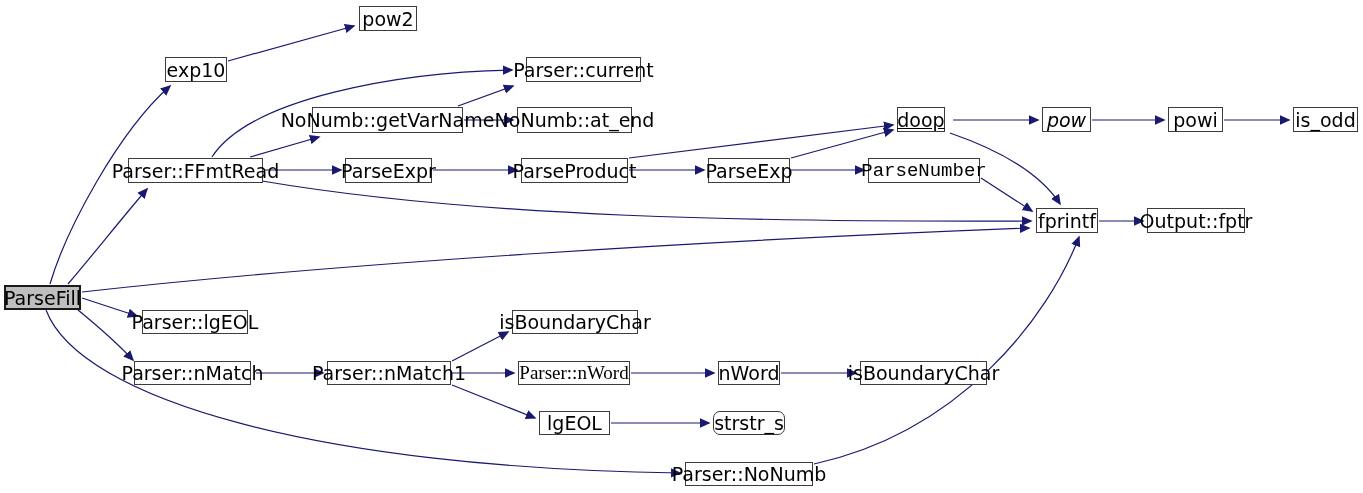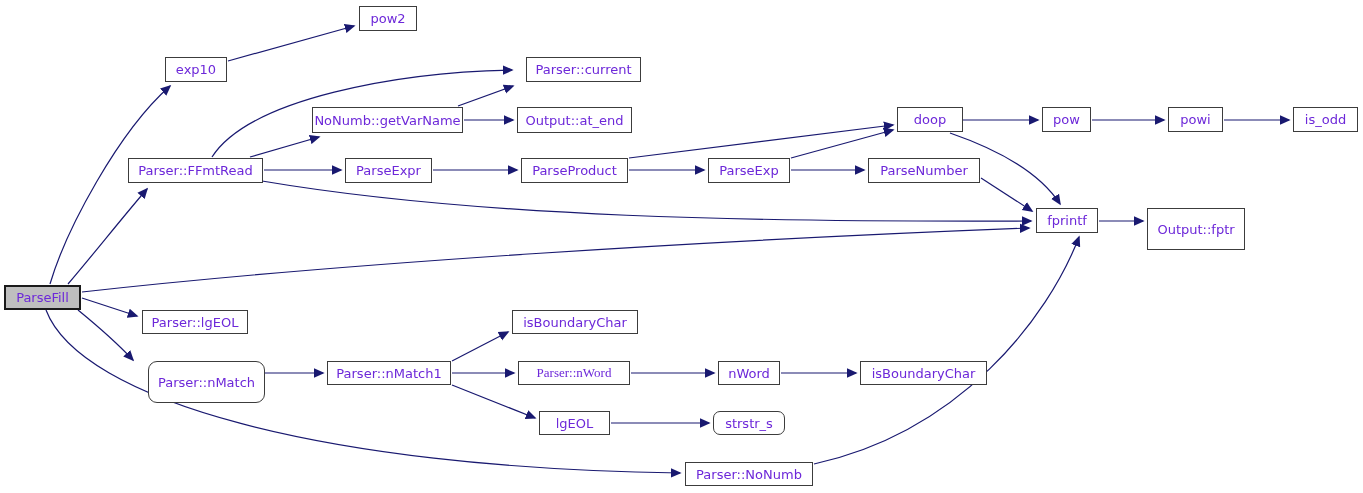--- a/index.html
+++ b/index.html
@@ -9,22 +9,22 @@
     background:#ffffff;
     font-family:"DejaVu Sans","Liberation Sans",sans-serif;
     overflow:hidden;
   }
   #edge-layer{position:absolute;left:0;top:0;width:1363px;height:493px;}
   .node{
     position:absolute;
     box-sizing:border-box;
     background:#ffffff;
     border:1.5px solid #3c3c3c;
-    color:#6d28d9;
-    font-size:13px;
+    color:#000000;
+    font-size:19px;
     display:flex;align-items:center;justify-content:center;
     white-space:nowrap;
     cursor:pointer;
   }
   .node.root{
     background:#bfbfbf;
     border:2px solid #1a1a1a;
     cursor:default;
   }
   .edge{fill:none;stroke-width:1.2px;}
@@ -74,33 +74,33 @@
         <path d="M 814,464 C 960,432 1048,318 1079,237" class="edge" stroke="#191970" marker-end="url(#arrow)"></path>
       </g>
   </svg>
   <div id="nodes">
       <div class="node root" style="left: 4px; top: 285px; width: 77px; height: 25px;">ParseFill</div>
       <div class="node" style="left: 165px; top: 57px; width: 62px; height: 25px;">exp10</div>
       <div class="node" style="left: 359px; top: 6px; width: 58px; height: 25px;">pow2</div>
       <div class="node" style="left: 128px; top: 158px; width: 135px; height: 25px;">Parser::FFmtRead</div>
       <div class="node" style="left: 517px; top: 57px; width: 115px; height: 25px; margin-left: 9px;">Parser::current</div>
       <div class="node" style="left: 312px; top: 107px; width: 151px; height: 26px;">NoNumb::getVarName</div>
-      <div class="node" style="left: 517px; top: 107px; width: 115px; height: 26px;">Output::at_end</div>
+      <div class="node" style="left: 517px; top: 107px; width: 115px; height: 26px;">NoNumb::at_end</div>
       <div class="node" style="left: 345px; top: 158px; width: 87px; height: 25px;">ParseExpr</div>
       <div class="node" style="left: 521px; top: 158px; width: 107px; height: 25px;">ParseProduct</div>
       <div class="node" style="left: 708px; top: 158px; width: 82px; height: 25px;">ParseExp</div>
-      <div class="node" style="left: 868px; top: 158px; width: 112px; height: 25px;">ParseNumber</div>
-      <div class="node" style="left: 897px; top: 107px; width: 66px; height: 25px;">doop</div>
-      <div class="node" style="left: 1042px; top: 107px; width: 49px; height: 25px;">pow</div>
+      <div class="node" style="left: 868px; top: 158px; width: 112px; height: 25px; font-family: Liberation Mono, monospace;">ParseNumber</div>
+      <div class="node" style="left: 897px; top: 107px; width: 48px; height: 25px; text-decoration: underline;">doop</div>
+      <div class="node" style="left: 1042px; top: 107px; width: 49px; height: 25px; font-style: italic;">pow</div>
       <div class="node" style="left: 1168px; top: 107px; width: 55px; height: 25px;">powi</div>
       <div class="node" style="left: 1293px; top: 107px; width: 65px; height: 25px;">is_odd</div>
       <div class="node" style="left: 1036px; top: 208px; width: 62px; height: 25px;">fprintf</div>
-      <div class="node" style="left: 1147px; top: 208px; width: 98px; height: 42px;">Output::fptr</div>
+      <div class="node" style="left: 1147px; top: 208px; width: 98px; height: 25px;">Output::fptr</div>
       <div class="node" style="left: 142px; top: 310px; width: 106px; height: 24px;">Parser::lgEOL</div>
-      <div class="node" style="left: 148px; top: 361px; width: 117px; height: 42px; border-radius: 9px;">Parser::nMatch</div>
+      <div class="node" style="left: 134px; top: 361px; width: 117px; height: 24px;">Parser::nMatch</div>
       <div class="node" style="left: 327px; top: 361px; width: 124px; height: 24px;">Parser::nMatch1</div>
       <div class="node" style="left: 512px; top: 310px; width: 126px; height: 24px;">isBoundaryChar</div>
       <div class="node" style="left: 518px; top: 361px; width: 112px; height: 24px; font-family: Liberation Serif, serif;">Parser::nWord</div>
       <div class="node" style="left: 539px; top: 411px; width: 71px; height: 24px;">lgEOL</div>
       <div class="node" style="left: 718px; top: 361px; width: 62px; height: 24px;">nWord</div>
       <div class="node" style="left: 860px; top: 361px; width: 127px; height: 24px;">isBoundaryChar</div>
       <div class="node" style="left: 713px; top: 411px; width: 72px; height: 24px; border-radius: 7px;">strstr_s</div>
       <div class="node" style="left: 685px; top: 462px; width: 128px; height: 24px;">Parser::NoNumb</div>
     </div>
 </div>

